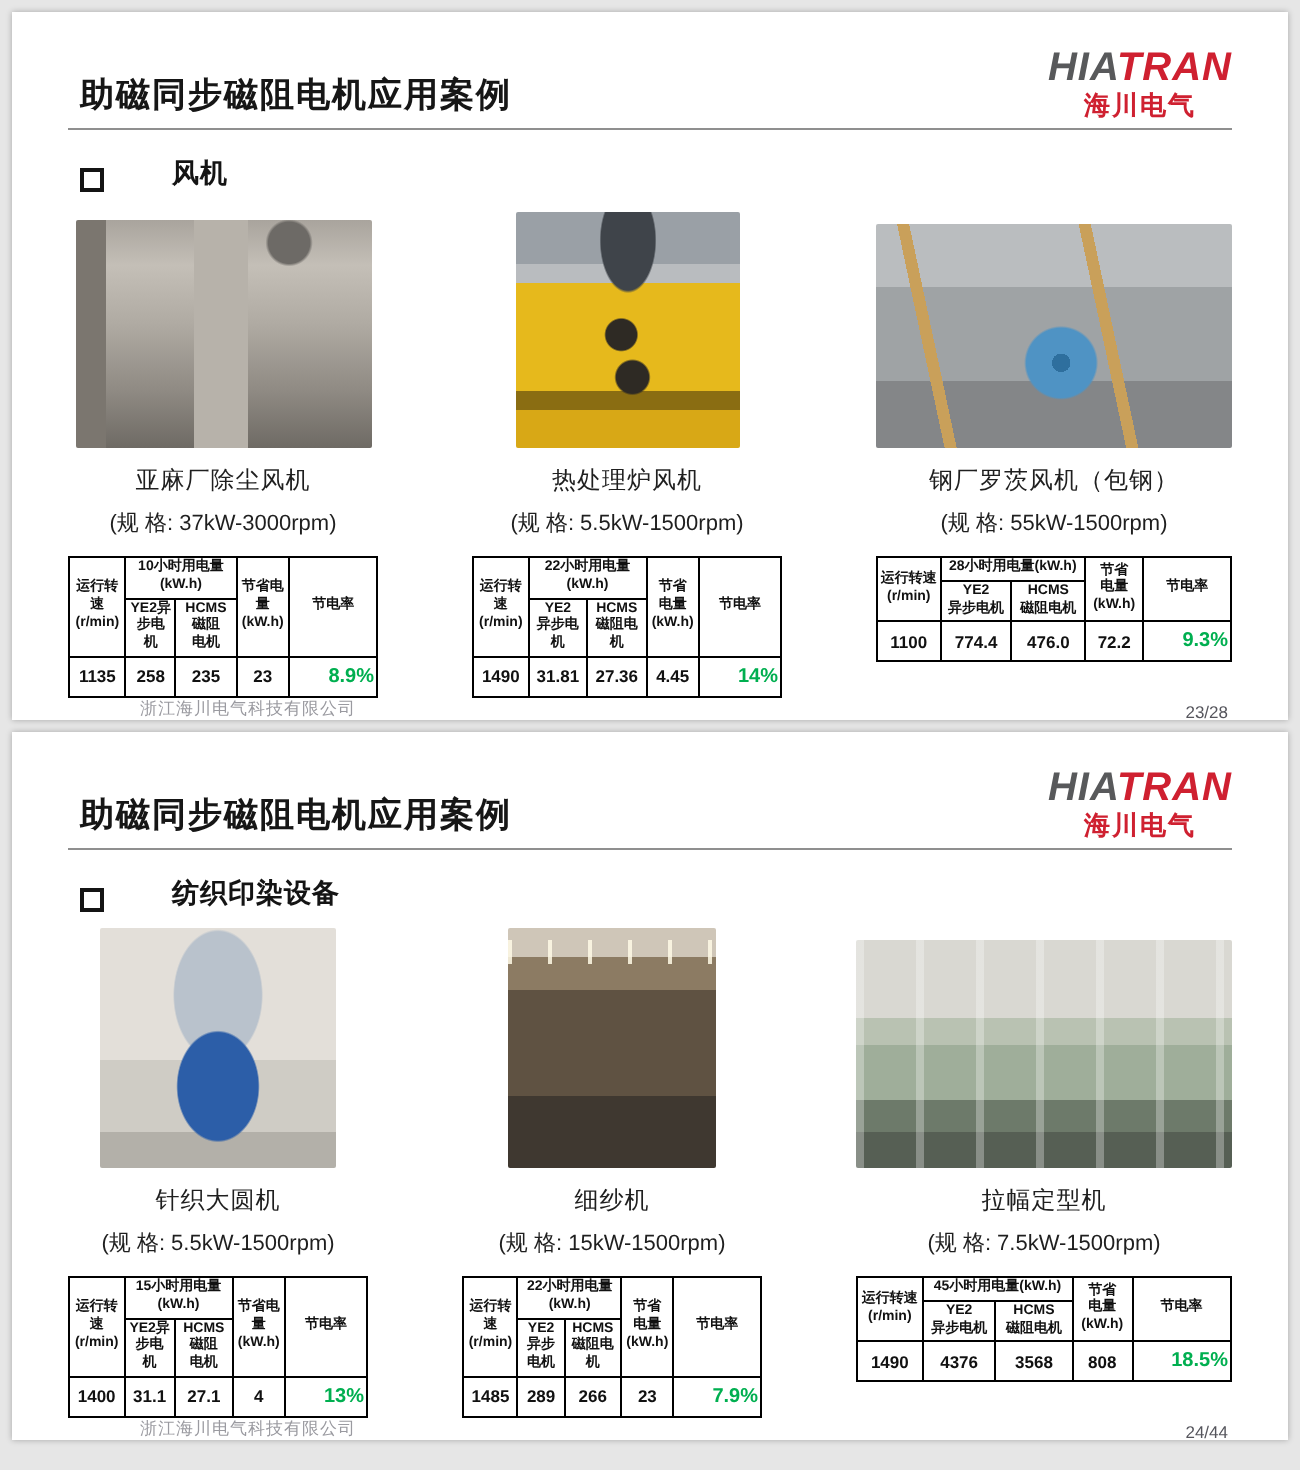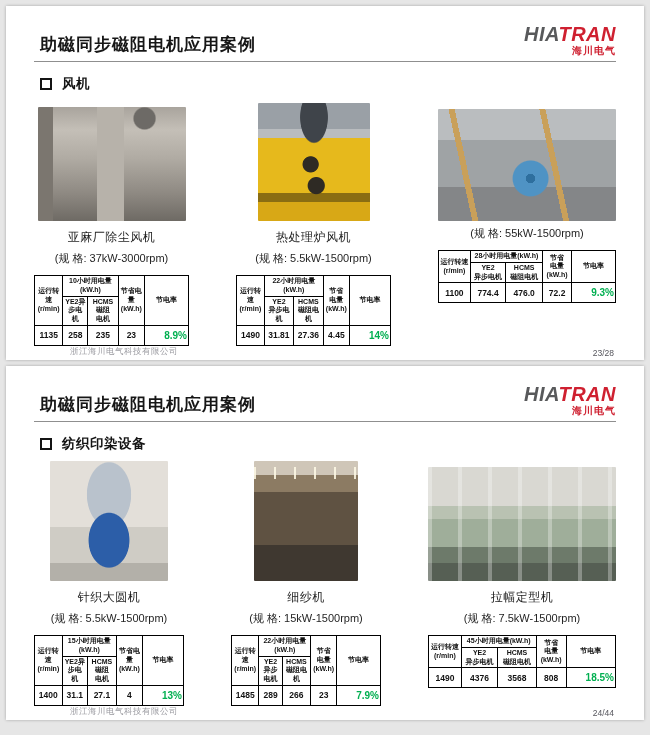--- a/index.html
+++ b/index.html
@@ -25,25 +25,25 @@
     padding-bottom:5px;
   }
   .slide-title{
     font-size:17px;font-weight:bold;color:#161616;letter-spacing:1px;
     padding-left:6px;
   }
   .logo{text-align:right;line-height:1;}
   .logo-main{font-size:20px;font-weight:bold;letter-spacing:.5px;font-style:italic;}
   .logo-p1{color:#58595b;}
   .logo-p2{color:#cf2030;}
-  .logo-sub{font-size:10px;font-weight:bold;color:#cf2030;margin-top:2px;letter-spacing:1px;}
+  .logo-sub{font-size:13px;font-weight:bold;color:#cf2030;margin-top:2px;letter-spacing:1px;text-align:center;}
   .section{
-    display:flex;align-items:center;
+    display:flex;align-items:flex-end;
     margin:13px 0 8px 6px;
-    font-size:13.5px;font-weight:bold;color:#141414;letter-spacing:.5px;
+    font-size:13.5px;font-weight:bold;color:#141414;letter-spacing:.5px;gap:24px;
   }
   .bullet{
     width:8px;height:8px;border:2px solid #141414;margin-right:10px;flex:0 0 auto;
   }
   .cases{display:flex;justify-content:space-between;gap:47px;}
   .case{width:192px;display:flex;flex-direction:column;align-items:center;}
   .photo-wrap{height:120px;display:flex;align-items:flex-end;justify-content:center;}
   .photo{border-radius:1px;}
   
   .p11{width:148px;height:114px;
@@ -201,20 +201,21 @@
           <td class="val rate">14%</td>
         </tr>
       </tbody>
         </table>
     </div>
 
     <div class="case">
       <div class="photo-wrap">
           <div class="photo p13"></div>
         </div>
+      <div class="case-name">钢厂罗茨风机（包钢）</div>
       <div class="case-spec">(规  格: 55kW-1500rpm)</div>
       <table class="case-table">
         <colgroup>
             <col class="c-speed">
             <col class="c-ye2">
             <col class="c-hcms">
             <col class="c-saved">
             <col class="c-rate">
           </colgroup>
         <tbody>

